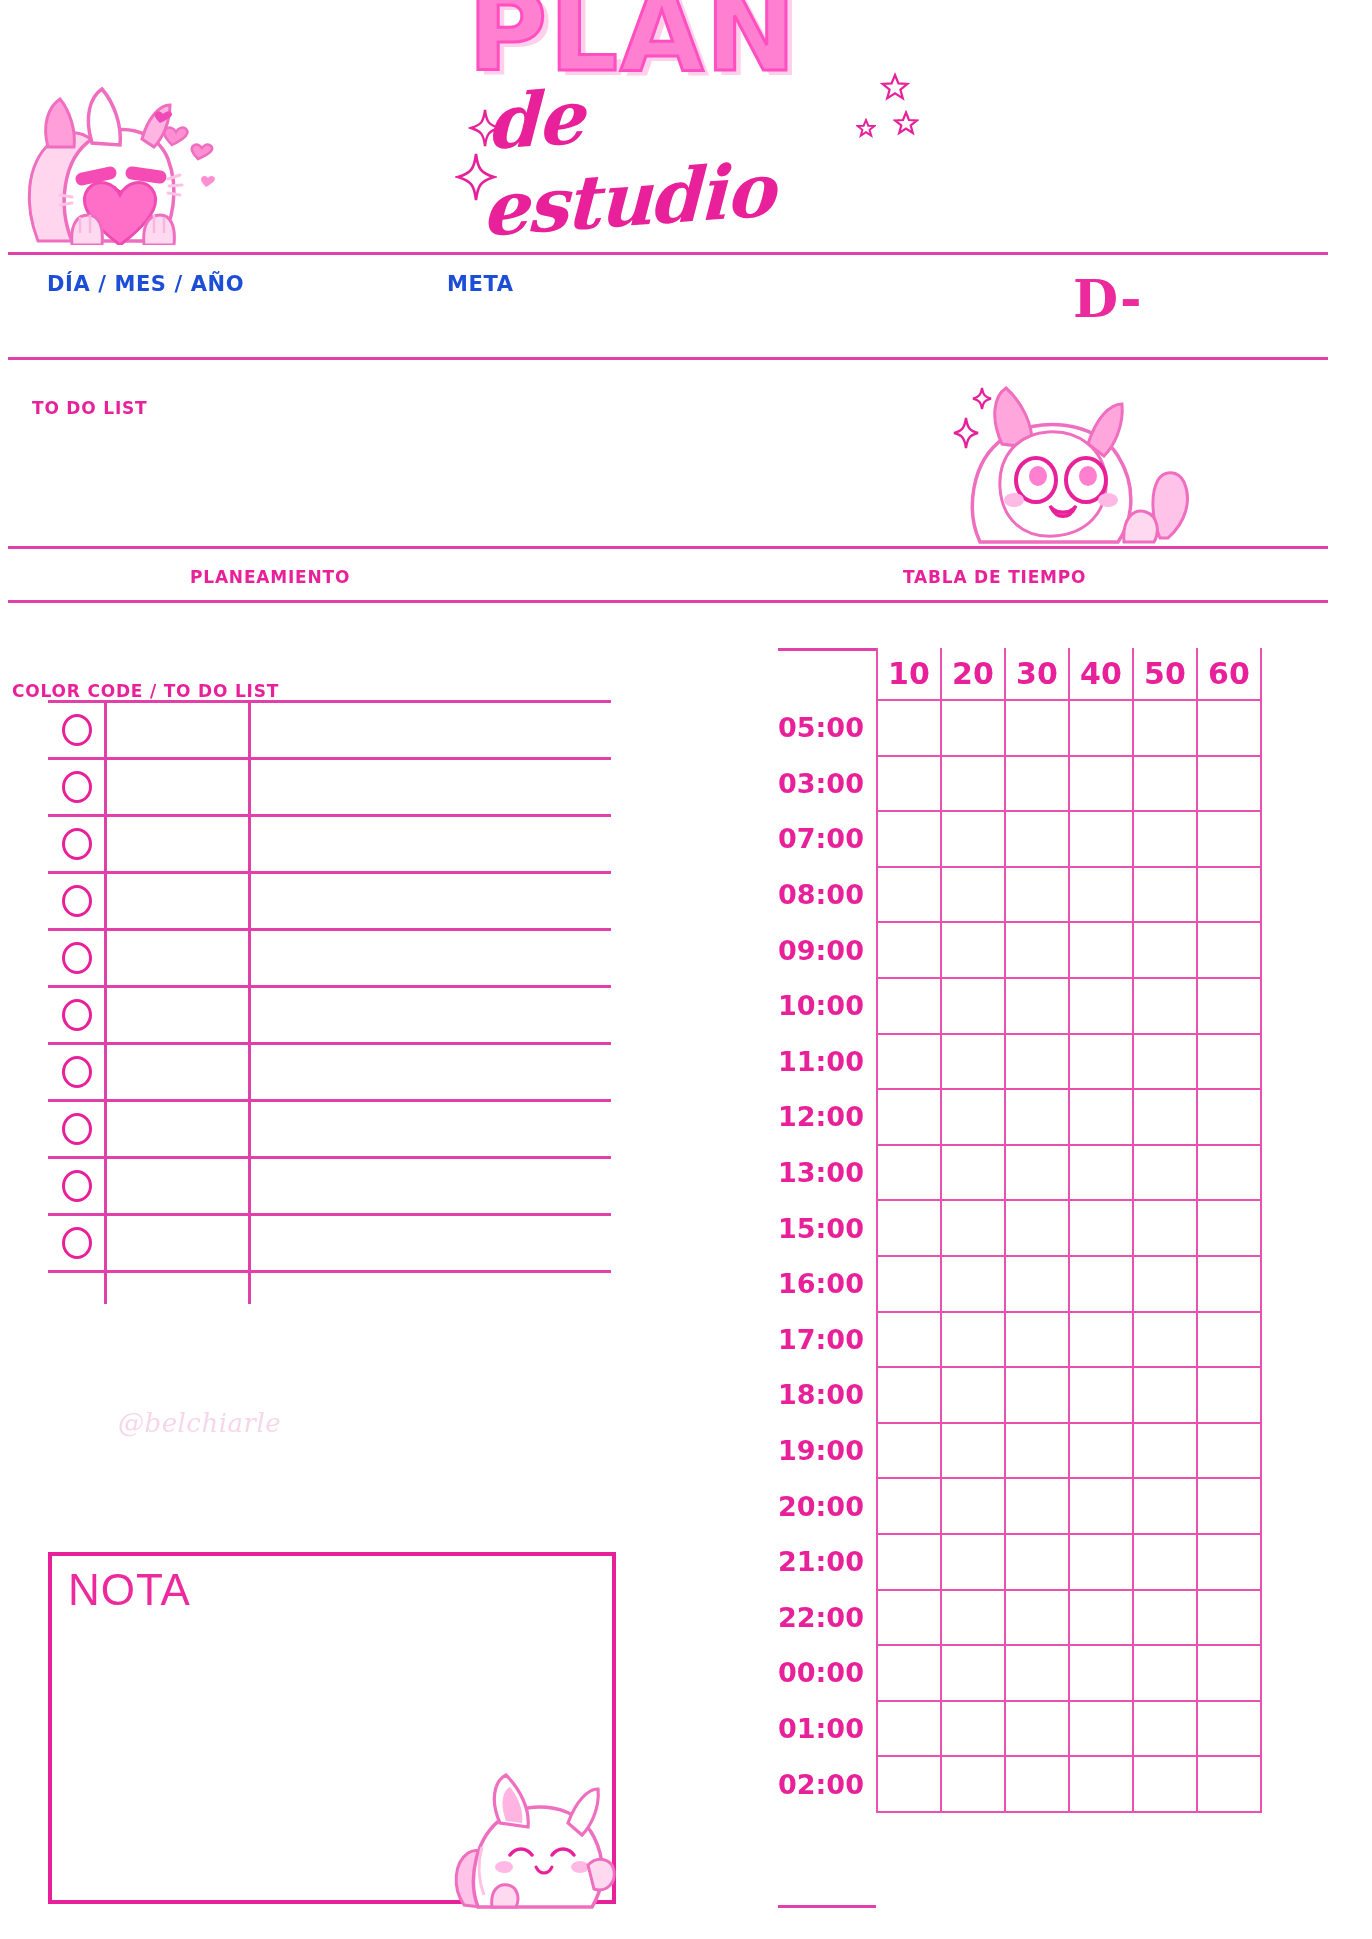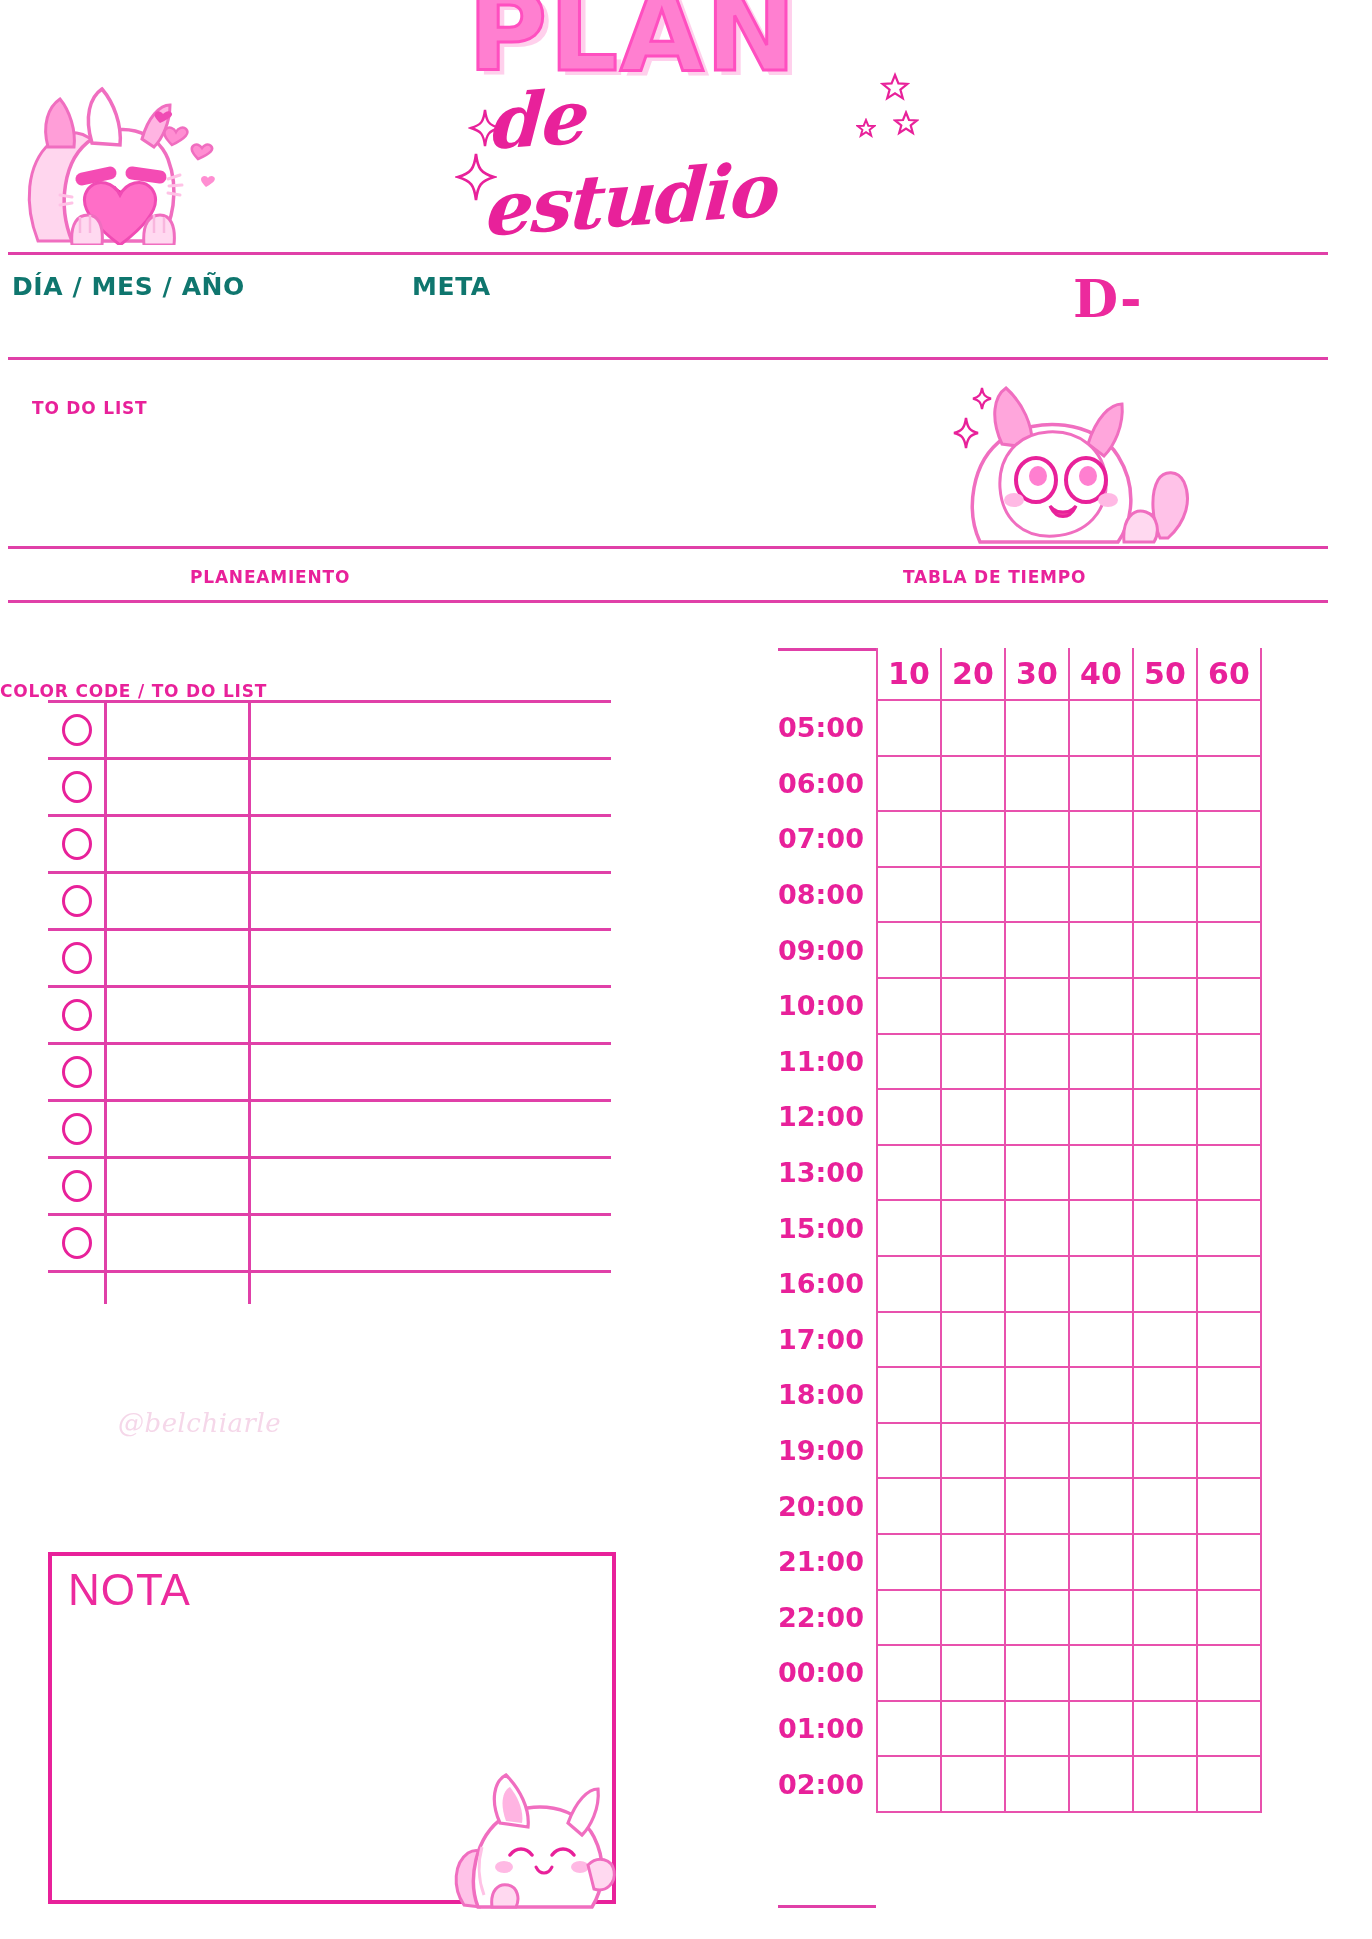--- a/index.html
+++ b/index.html
@@ -65,24 +65,25 @@
   .star-svg { display: block; }
 
   
   .cat { position: absolute; }
 
   
   .hdr-label {
     position: absolute;
     font-family: "DejaVu Sans", sans-serif;
     font-weight: bold;
-    font-size: 25px;
+    font-size: 21px;
     letter-spacing: .6px;
-    color: #0f766e;
+    color: #1d4ed8;
     white-space: nowrap;
+    margin-left: 35px;
   }
   #dday {
     position: absolute;
     font-family: "DejaVu Serif", serif;
     font-weight: bold;
     font-size: 52px;
     color: #ec2a9d;
     letter-spacing: 1px;
   }
 
@@ -326,21 +327,21 @@
     </svg>
   </div>
 
   <div class="rule" style="left:8px; top:546px; width:1320px;"></div>
 
   <div class="sec-title" style="left:190px; top:567px;">PLANEAMIENTO</div>
   <div class="sec-title" style="left:903px; top:567px;">TABLA DE TIEMPO</div>
 
   <div class="rule" style="left:8px; top:600px; width:1320px;"></div>
 
-  <div class="sec-title" style="left:0; top:681px;">COLOR CODE / TO DO LIST</div>
+  <div class="sec-title" style="left:12px; top:681px;">COLOR CODE / TO DO LIST</div>
 
   <div id="cc-wrap">
       <div class="cc-vline" style="left: 104px; top: 0px; height: 604px;"></div>
       <div class="cc-vline" style="left: 248px; top: 0px; height: 604px;"></div>
       <div class="cc-hline" style="top: 0px;"></div>
       <div class="cc-circle" style="top: 14px;"></div>
       <div style="position: absolute; left: 107px; width: 141px; height: 54px; top: 3px;"></div>
       <div style="position: absolute; left: 251px; width: 360px; height: 54px; top: 3px;"></div>
       <div class="cc-hline" style="top: 57px;"></div>
       <div class="cc-circle" style="top: 71px;"></div>
@@ -430,21 +431,21 @@
         <tr>
           <td class="tlabel">05:00</td>
           <td></td>
           <td></td>
           <td></td>
           <td></td>
           <td></td>
           <td></td>
         </tr>
         <tr>
-          <td class="tlabel">06:00</td>
+          <td class="tlabel">03:00</td>
           <td></td>
           <td></td>
           <td></td>
           <td></td>
           <td></td>
           <td></td>
         </tr>
         <tr>
           <td class="tlabel">07:00</td>
           <td></td>

